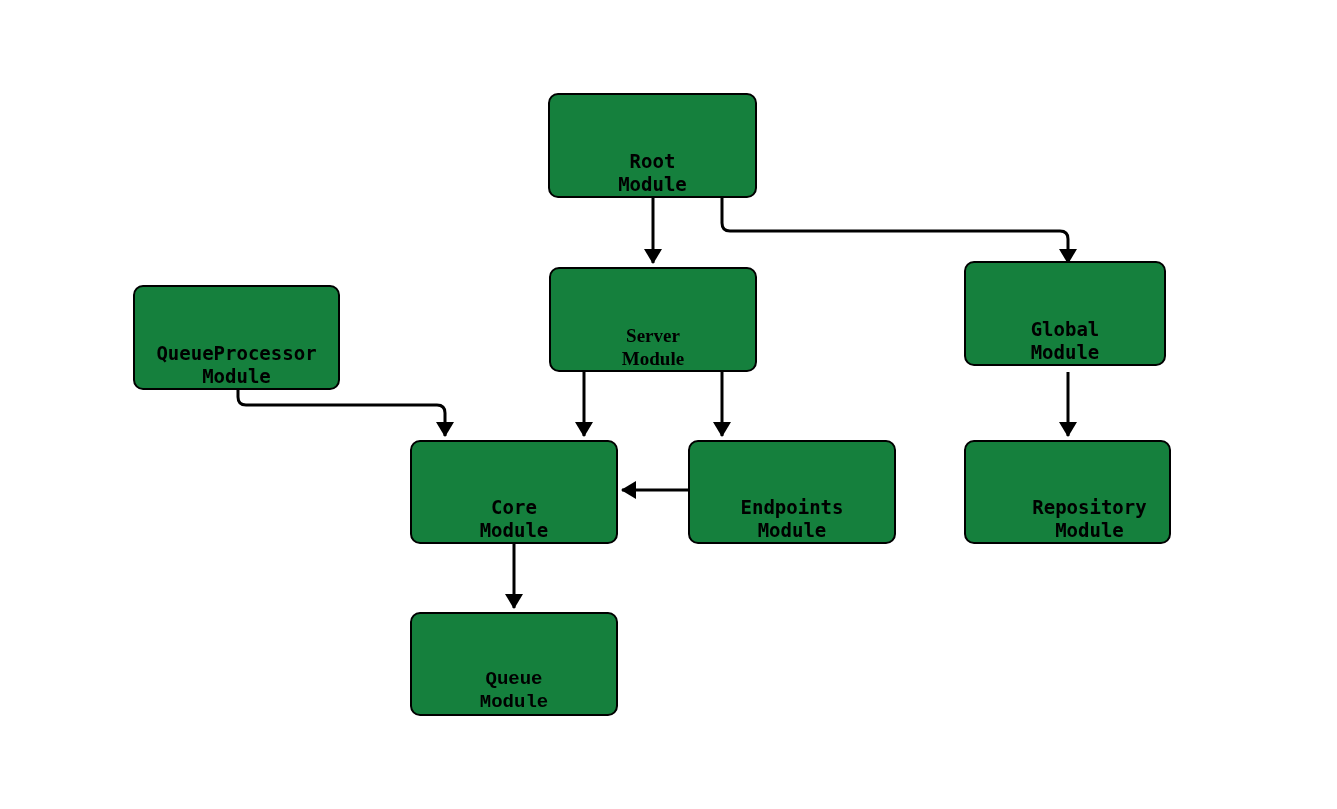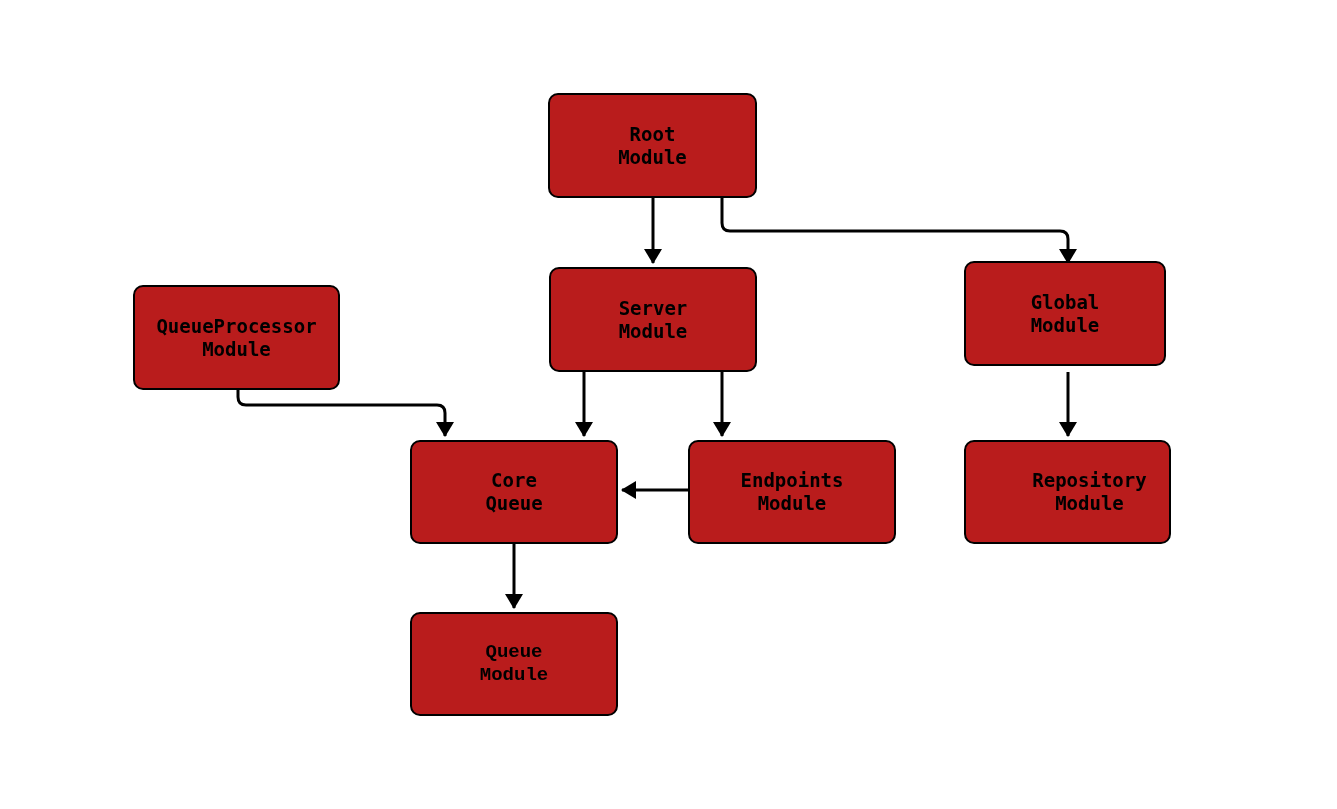--- a/index.html
+++ b/index.html
@@ -18,38 +18,38 @@
   #edge-layer {
     position: absolute;
     left: 0;
     top: 0;
     width: 1337px;
     height: 809px;
   }
   .node {
     position: absolute;
     box-sizing: border-box;
-    background: #b91c1c;
+    background: #15803d;
     border: 2.5px solid #000000;
     border-radius: 10px;
     display: flex;
-    align-items: center;
+    align-items: flex-end;
     justify-content: center;
     text-align: center;
   }
   .node .label {
     font-size: 19px;
     font-weight: bold;
     line-height: 23px;
     color: #000000;
     white-space: pre-line;
   }
   .n-root        { left: 548px; top:  93px; width: 209px; height: 105px; }
   .n-qproc       { left: 133px; top: 285px; width: 207px; height: 105px; }
-  .n-server      { left: 549px; top: 267px; width: 208px; height: 105px; }
+  .n-server      { left: 549px; top: 267px; width: 208px; height: 105px; font-family: Liberation Serif, serif; }
   .n-global      { left: 964px; top: 261px; width: 202px; height: 105px; }
   .n-core        { left: 410px; top: 440px; width: 208px; height: 104px; }
   .n-endpoints   { left: 688px; top: 440px; width: 208px; height: 104px; }
   .n-repository  { left: 964px; top: 440px; width: 207px; height: 104px; padding-left: 44px; }
   .n-queue       { left: 410px; top: 612px; width: 208px; height: 104px; font-family: Liberation Mono, monospace; }
 </style>
 </head>
 <body>
 
 <div id="canvas">
@@ -87,21 +87,21 @@
 Module</span>
   </div>
 
   <div class="node n-global">
     <span class="label">Global
 Module</span>
   </div>
 
   <div class="node n-core">
     <span class="label">Core
-Queue</span>
+Module</span>
   </div>
 
   <div class="node n-endpoints">
     <span class="label">Endpoints
 Module</span>
   </div>
 
   <div class="node n-repository">
     <span class="label">Repository
 Module</span>

